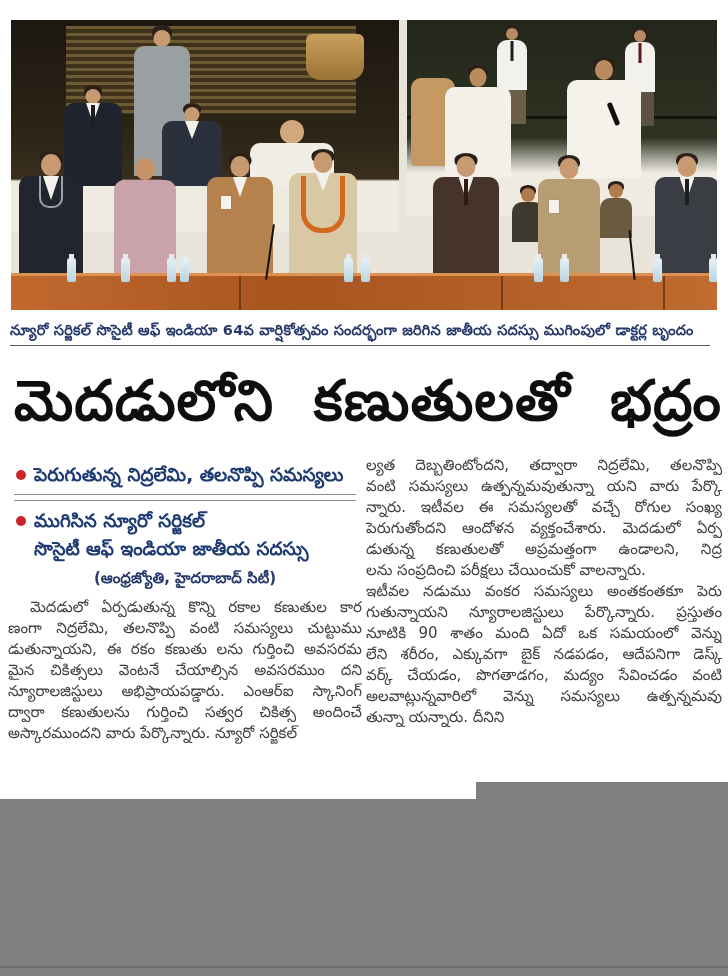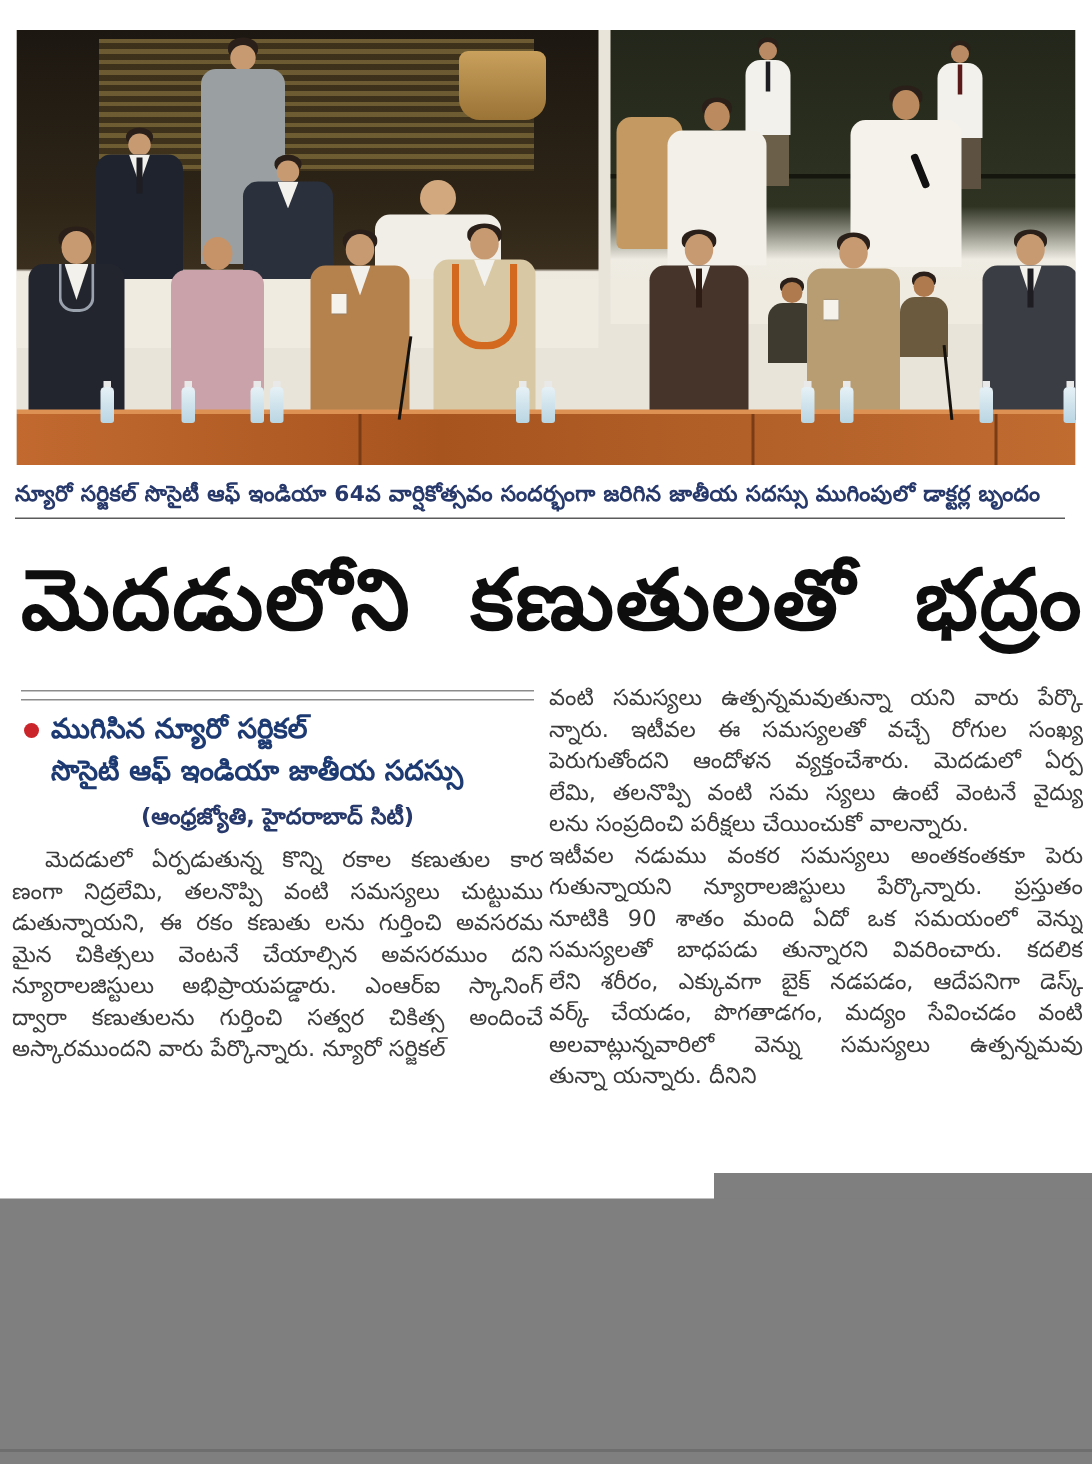--- a/index.html
+++ b/index.html
@@ -211,20 +211,26 @@
       <span class="seam" style="left:490px;"></span>
       <span class="seam" style="left:652px;"></span>
     </div>
   </div>
 
   <div class="caption">న్యూరో సర్జికల్ సొసైటీ ఆఫ్ ఇండియా 64వ వార్షికోత్సవం సందర్భంగా జరిగిన జాతీయ సదస్సు ముగింపులో డాక్టర్ల బృందం</div>
 
   <h1 class="headline">మెదడులోని కణుతులతో భద్రం</h1>
 
   <div class="col col-left">
+    <div class="hl-item">
+      <span class="dot"></span>
+      <div class="hl-lines">
+        <div class="hl-line">పెరుగుతున్న నిద్రలేమి, తలనొప్పి సమస్యలు</div>
+      </div>
+    </div>
     <div class="hl-sep"></div>
     <div class="hl-sep"></div>
     <div class="hl-item">
       <span class="dot"></span>
       <div class="hl-lines">
         <div class="hl-line">ముగిసిన న్యూరో సర్జికల్</div>
         <div class="hl-line">సొసైటీ ఆఫ్ ఇండియా జాతీయ సదస్సు</div>
       </div>
     </div>
     <div class="byline">(ఆంధ్రజ్యోతి, హైదరాబాద్ సిటీ)</div>
@@ -233,29 +239,29 @@
       <div class="tl">ణంగా నిద్రలేమి, తలనొప్పి వంటి సమస్యలు చుట్టుము</div>
       <div class="tl">డుతున్నాయని, ఈ రకం కణుతు లను గుర్తించి అవసరమ</div>
       <div class="tl">మైన చికిత్సలు వెంటనే చేయాల్సిన అవసరముం దని</div>
       <div class="tl">న్యూరాలజిస్టులు అభిప్రాయపడ్డారు. ఎంఆర్ఐ స్కానింగ్</div>
       <div class="tl">ద్వారా కణుతులను గుర్తించి సత్వర చికిత్స అందించే</div>
       <div class="tl last">అస్కారముందని వారు పేర్కొన్నారు. న్యూరో సర్జికల్</div>
     </div>
   </div>
 
   <div class="col col-right">
+    <div class="tl">ల్యత దెబ్బతింటోందని, తద్వారా నిద్రలేమి, తలనొప్పి</div>
     <div class="tl">వంటి సమస్యలు ఉత్పన్నమవుతున్నా యని వారు పేర్కొ</div>
     <div class="tl">న్నారు. ఇటీవల ఈ సమస్యలతో వచ్చే రోగుల సంఖ్య</div>
     <div class="tl">పెరుగుతోందని ఆందోళన వ్యక్తంచేశారు. మెదడులో ఏర్ప</div>
-    <div class="tl">లేమి, తలనొప్పి వంటి సమ స్యలు ఉంటే వెంటనే వైద్యు</div>
+    <div class="tl">డుతున్న కణుతులతో అప్రమత్తంగా ఉండాలని, నిద్ర</div>
     <div class="tl last">లను సంప్రదించి పరీక్షలు చేయించుకో వాలన్నారు.</div>
     <div class="tl">ఇటీవల నడుము వంకర సమస్యలు అంతకంతకూ పెరు</div>
     <div class="tl">గుతున్నాయని న్యూరాలజిస్టులు పేర్కొన్నారు. ప్రస్తుతం</div>
     <div class="tl">నూటికి 90 శాతం మంది ఏదో ఒక సమయంలో వెన్ను</div>
-    <div class="tl">సమస్యలతో బాధపడు తున్నారని వివరించారు. కదలిక</div>
     <div class="tl">లేని శరీరం, ఎక్కువగా బైక్ నడపడం, ఆదేపనిగా డెస్క్</div>
     <div class="tl">వర్క్ చేయడం, పొగతాడగం, మద్యం సేవించడం వంటి</div>
     <div class="tl">అలవాట్లున్నవారిలో వెన్ను సమస్యలు ఉత్పన్నమవు</div>
     <div class="tl last">తున్నా యన్నారు. దీనిని</div>
   </div>
 
   <div class="redact redact-notch"></div>
   <div class="redact redact-main"></div>
 
 </div>

